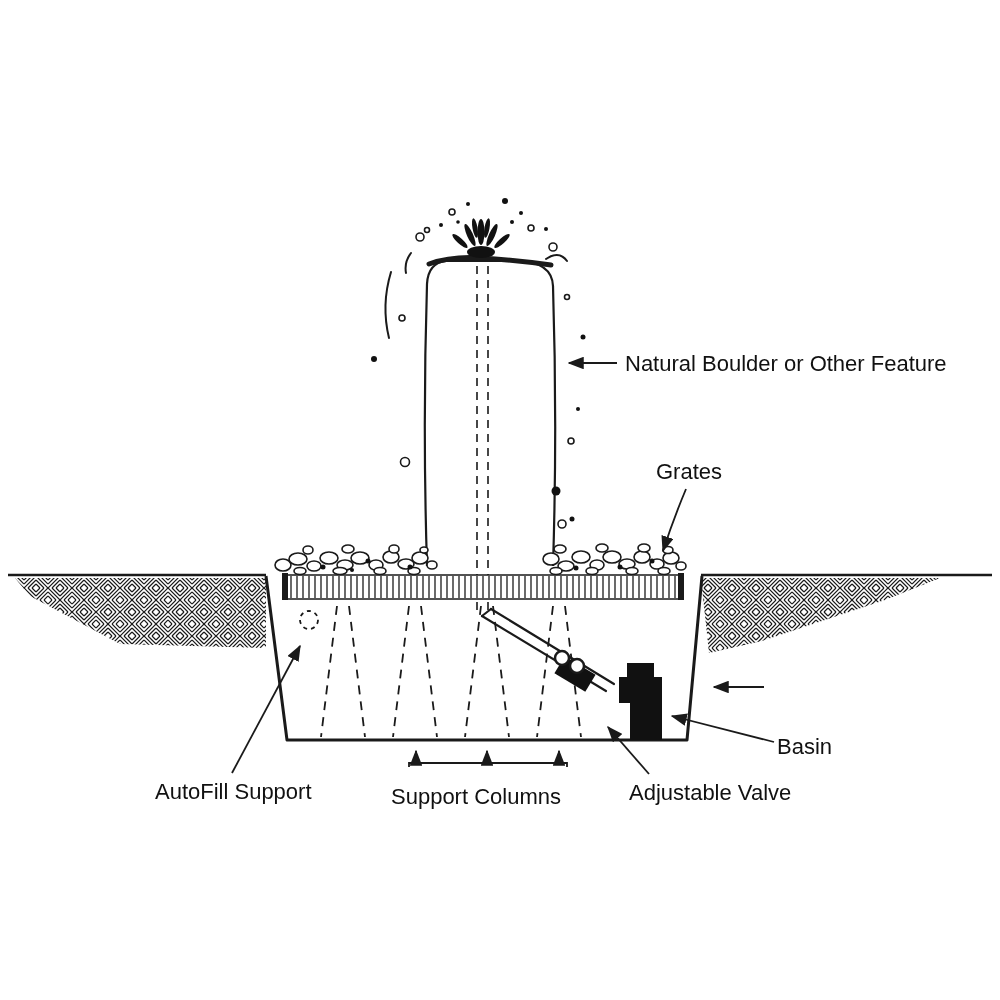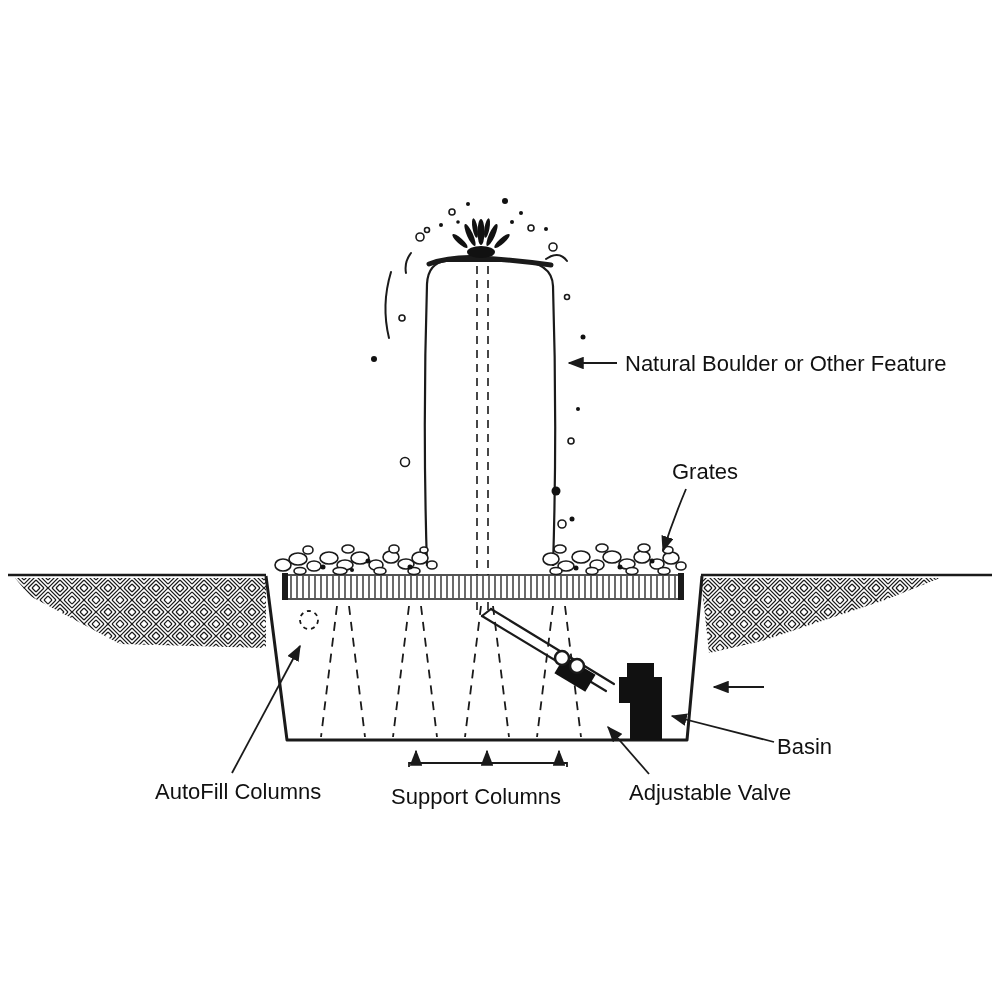--- a/index.html
+++ b/index.html
@@ -206,19 +206,19 @@
       <path d="M649,774 L608,727" marker-end="url(#arrow)"></path>
       <path d="M232,773 L300,646" marker-end="url(#arrow)"></path>
       <path d="M409,767 L409,763 L567,763 L567,767"></path>
       <path d="M416,762 L416,751" marker-end="url(#arrow)"></path>
       <path d="M487,762 L487,751" marker-end="url(#arrow)"></path>
       <path d="M559,762 L559,751" marker-end="url(#arrow)"></path>
     </g>
   </svg>
 
   <div class="lbl" style="left:625px;top:351px;">Natural Boulder or Other Feature</div>
-  <div class="lbl" style="left:656px;top:459px;margin-left:16px;">Grates</div>
+  <div class="lbl" style="left:656px;top:459px;">Grates</div>
   <div class="lbl" style="left:777px;top:734px;">Basin</div>
   <div class="lbl" style="left:629px;top:780px;">Adjustable Valve</div>
   <div class="lbl" style="left:391px;top:784px;">Support Columns</div>
-  <div class="lbl" style="left:155px;top:779px;">AutoFill Columns</div>
+  <div class="lbl" style="left:155px;top:779px;">AutoFill Support</div>
 
 </div>
 
 </body></html>

